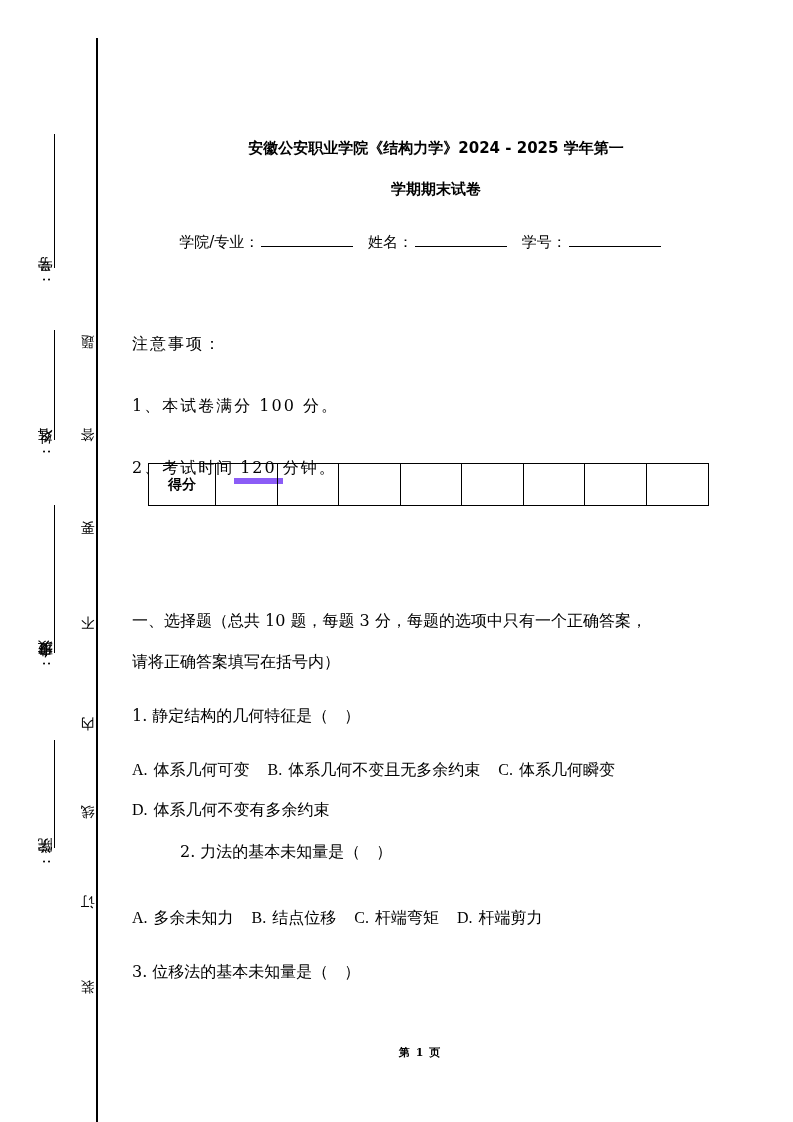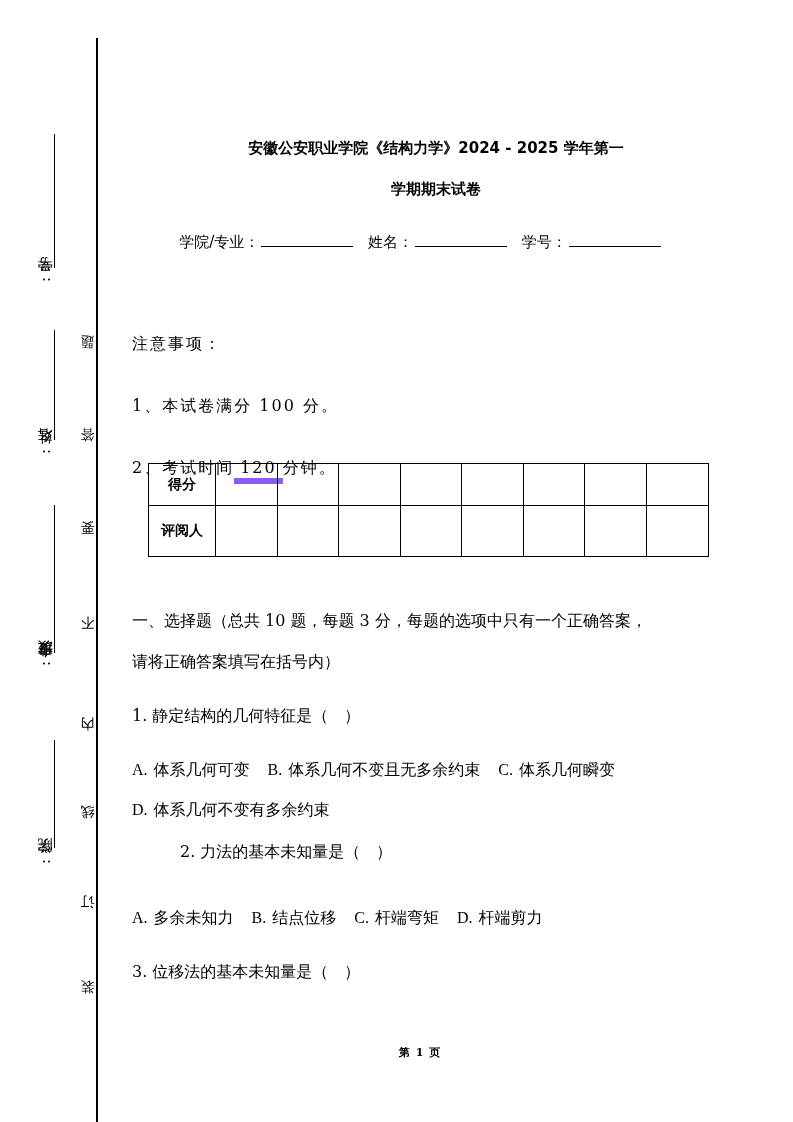--- a/index.html
+++ b/index.html
@@ -208,31 +208,20 @@
     <td class="hdr">得分</td>
     <td></td>
     <td></td>
     <td></td>
     <td></td>
     <td></td>
     <td></td>
     <td></td>
     <td></td>
   </tr>
-  <tr class="r2">
-    <td class="hdr">评阅人</td>
-    <td></td>
-    <td></td>
-    <td></td>
-    <td></td>
-    <td></td>
-    <td></td>
-    <td></td>
-    <td></td>
-  </tr>
 </tbody>
   </table>
 
 <div class="q" style="top:609px;">一、选择题（总共 10 题，每题 3 分，每题的选项中只有一个正确答案，</div>
 <div class="q" style="top:650px;">请将正确答案填写在括号内）</div>
 
 <div class="q" style="top:704px;">1. 静定结构的几何特征是（　）</div>
 <div class="q" style="top:758px;">
   <span class="opt"><span class="letter">A.</span><span>体系几何可变</span></span><span class="opt"><span class="letter">B.</span><span>体系几何不变且无多余约束</span></span><span class="opt"><span class="letter">C.</span><span>体系几何瞬变</span></span>
 </div>

